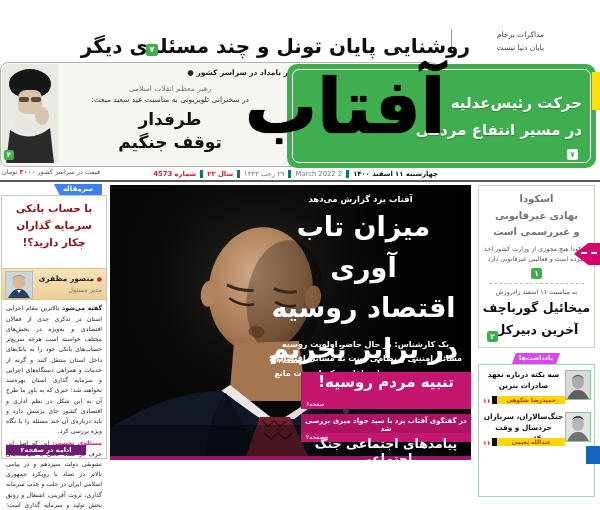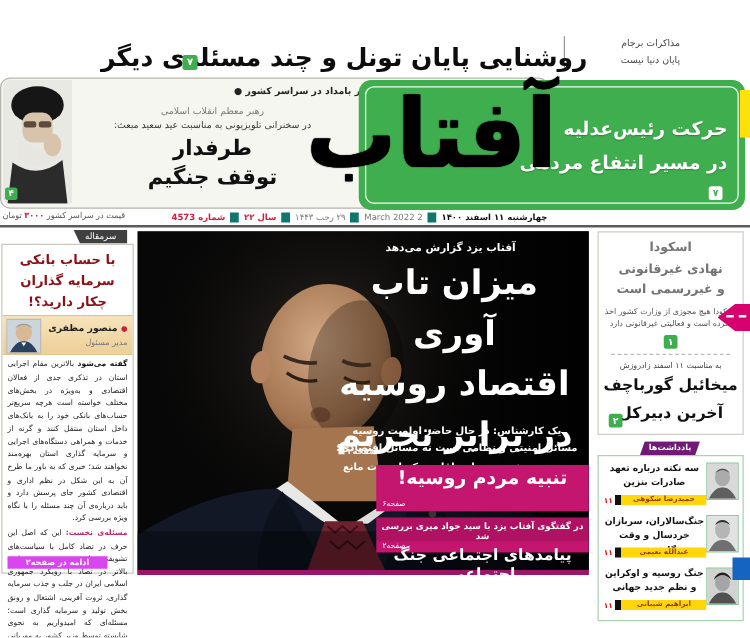--- a/index.html
+++ b/index.html
@@ -28,48 +28,48 @@
   .green-banner::after{content:"";position:absolute;inset:5px;border:1.5px solid rgba(255,255,255,.95);border-radius:7px;}
   .gb-text{position:absolute;left:108px;right:14px;top:26px;text-align:right;color:#fff;font-weight:800;
            font-size:15px;line-height:1.8;text-shadow:0 1px 1px rgba(0,0,0,.25);z-index:2;}
   .gb-badge{position:absolute;right:18px;bottom:8px;width:11px;height:11px;background:#fff;color:#3fae4e;
             font-size:7.5px;line-height:11px;text-align:center;font-weight:bold;border-radius:2px;z-index:2;}
   .yellow-tab{left:592px;top:72px;width:8px;height:38px;background:#ffe10a;}
   .logo{left:255px;top:48px;width:190px;height:122px;z-index:3;text-align:center;
         font-size:72px;line-height:118px;font-weight:900;color:#000;transform:scaleY(1.06);
         text-shadow:0 0 1px #000,1px 0 0 #000;}
   .dateline{top:167px;left:238px;width:200px;height:13px;display:flex;align-items:center;font-size:6.8px;color:#777;}
-  .dateline span{padding-left:4px;margin-left:4px;border-left:7px solid #0f766e;white-space:nowrap;}
+  .dateline span{padding-left:4px;margin-left:4px;border-left:3px solid #0f766e;white-space:nowrap;}
   .dateline span:last-child{border-left:none;}
   .dl-fa{color:#111;font-weight:bold;}
   .dl-red{color:#d02040;font-weight:bold;}
   .price{top:168px;left:2px;font-size:6.5px;color:#555;white-space:nowrap;}
   .price .red{color:#d02040;font-weight:bold;}
   .rule{top:180px;left:0;width:600px;height:2px;background:#5a5a5a;}
 
   
   .editorial{left:0;top:184px;width:108px;height:276px;}
-  .ed-tab{position:absolute;right:6px;top:0;height:11px;padding:0 9px;background:#404040;color:#fff;
-          font-size:7px;line-height:11px;font-weight:normal;clip-path:polygon(0 0,100% 0,100% 100%,12% 100%);}
+  .ed-tab{position:absolute;right:6px;top:0;height:11px;padding:0 9px;background:#3b82f6;color:#fff;
+          font-size:7px;line-height:11px;font-weight:bold;clip-path:polygon(0 0,100% 0,100% 100%,12% 100%);}
   .ed-box{position:absolute;left:1px;top:11px;width:104px;height:262px;border:1px solid #c9c9c0;background:#fff;}
-  .ed-title{font-size:10.5px;font-weight:800;color:#8c1116;text-align:center;line-height:1.6;padding:4px 2px 2px;}
+  .ed-title{font-size:10.5px;font-weight:800;color:#8c1116;text-align:center;line-height:1.6;padding:4px 2px 18px;}
   .ed-author{position:relative;height:30px;background:linear-gradient(#f7e3bb,#edcf97);border-top:1px solid #e0c48c;border-bottom:1px solid #e0c48c;}
   .ed-author-photo{position:absolute;left:3px;top:2px;width:26px;height:26px;border:1px solid #bbb;}
   .ed-author-name{position:absolute;right:4px;top:5px;font-size:7.5px;font-weight:bold;color:#222;}
   .ed-author-name .dot{color:#d02040;font-size:6px;}
   .ed-author-role{position:absolute;right:4px;top:17px;font-size:6.5px;color:#777;}
   .ed-body{padding:3px 4px 0;font-size:6.1px;line-height:1.68;text-align:justify;color:#222;}
   .ed-body p{margin:0 0 2px;}
   .ed-body .lead{font-weight:bold;color:#c2256b;}
   .ed-body .lead.dark{color:#111;}
-  .ed-continue{position:absolute;bottom:3px;left:4px;right:20px;height:10px;background:#d946ef;color:#fff;
+  .ed-continue{position:absolute;bottom:3px;left:4px;right:20px;height:10px;background:#701a75;color:#fff;
                font-size:6.5px;line-height:10px;text-align:center;font-weight:bold;}
 
   
-  .main-photo{left:110px;top:185px;width:361px;height:271px;background:#404040;border-bottom:4px solid #9b1668;}
+  .main-photo{left:110px;top:185px;width:361px;height:271px;background:#be185d;border-bottom:4px solid #9b1668;}
   .main-photo svg{position:absolute;inset:0;}
   .ms-kicker{position:absolute;top:9px;right:10px;left:150px;text-align:center;color:#fff;font-size:8.5px;font-weight:bold;}
   .ms-headline{position:absolute;top:22px;right:4px;left:150px;text-align:center;color:#fff;
                font-size:27px;font-weight:900;line-height:1.5;}
   .ms-sub{position:absolute;top:153px;right:8px;left:158px;text-align:center;color:#fff;font-size:8px;
           font-weight:bold;line-height:1.8;}
   .ms-page{position:absolute;top:172px;left:168px;color:#fff;font-size:6.5px;font-weight:bold;}
   .sub-box{position:absolute;left:191px;width:170px;background:#c4156f;color:#fff;}
   .sub1{top:187px;height:37px;}
   .sub2{top:229px;height:28px;}
@@ -82,21 +82,21 @@
   
   .right-col{left:478px;top:185px;width:119px;height:275px;}
   .rc-box1{position:absolute;left:0;top:0;width:117px;height:163px;border:1px solid #cfcfc6;background:#fff;padding-top:5px;box-sizing:border-box;}
   .rc-t1{font-size:10px;font-weight:900;color:#737373;text-align:center;line-height:1.65;}
   .rc-sub{font-size:6.4px;color:#555;text-align:center;line-height:1.7;margin:3px 4px 0;}
   .rc-badge1{display:block;margin:3px auto 0;width:11px;height:11px;font-size:7.5px;line-height:11px;border-radius:2px;}
   .rc-div{border-top:1px dashed #bbb;margin:4px 10px;}
   .rc-k2{font-size:6.4px;color:#444;text-align:center;}
   .rc-t2{font-size:12.5px;font-weight:900;color:#111;text-align:center;line-height:1.7;margin-top:1px;}
   .rc-badge2{position:absolute;left:8px;bottom:5px;width:11px;height:11px;font-size:7.5px;line-height:11px;border-radius:2px;}
-  .notes-tab{position:absolute;left:34px;top:168px;width:48px;height:11px;background:#701a75;color:#fff;
+  .notes-tab{position:absolute;left:34px;top:168px;width:48px;height:11px;background:#d946ef;color:#fff;
              font-size:6.5px;line-height:11px;text-align:center;font-weight:bold;clip-path:polygon(8% 0,100% 0,92% 100%,0 100%);}
   .notes-box{position:absolute;left:0;top:179px;width:117px;height:133px;border:1px solid #a9d4b1;background:#fff;box-sizing:border-box;padding:1px;}
   .note{position:relative;height:42px;}
   .note-photo{position:absolute;right:2px;top:4px;width:24px;height:28px;border:1px solid #8cc79a;}
   .note-title{position:absolute;right:28px;left:2px;top:3px;font-size:7.3px;font-weight:800;color:#111;
               text-align:center;line-height:1.55;}
   .note-striprow{position:absolute;bottom:4px;right:28px;left:3px;height:8px;display:flex;direction:ltr;align-items:center;}
   .note-page{font-size:6px;color:#d11;font-weight:bold;margin-right:2px;}
   .note-cap{width:5px;height:8px;background:#111;}
   .note-strip{flex:1;background:#ffd60a;height:8px;font-size:5.8px;font-weight:bold;color:#a03a00;
@@ -307,33 +307,19 @@
           <path d="M6 7 Q12 2 18 7 Q16 3 12 3 Q8 3 6 7 Z" fill="#333"></path>
             <path d="M1 28 Q6 18 12 19 Q18 18 23 28 Z" fill="#707070"></path>
         </svg>
         <div class="note-title">جنگ‌سالاران، سربازان خردسال و وقت گل‌نسترن</div>
         <div class="note-striprow">
           <span class="note-page">۱۱</span>
           <span class="note-cap"></span>
           <span class="note-strip">عبدالله نعیمی</span>
         </div>
       </div>
-      <div class="note">
-        <svg class="note-photo" width="24" height="28" viewBox="0 0 24 28">
-          <rect width="24" height="28" fill="#d2d2d2"></rect>
-            <ellipse cx="12" cy="11" rx="6" ry="7" fill="#a5a5a5"></ellipse>
-          <path d="M5 9 Q12 1 19 9 Q17 3 12 3 Q7 3 5 9 Z" fill="#1f1f1f"></path>
-            <path d="M1 28 Q6 18 12 19 Q18 18 23 28 Z" fill="#515151"></path>
-        </svg>
-        <div class="note-title">جنگ روسیه و اوکراین و نظم جدید جهانی</div>
-        <div class="note-striprow">
-          <span class="note-page">۱۱</span>
-          <span class="note-cap"></span>
-          <span class="note-strip">ابراهیم شیبانی</span>
-        </div>
-      </div>
     </div>
   </div>
 
   <div class="abs pink-arrow"></div>
   <div class="abs blue-tab"></div>
 
 </div>
 
 </body></html>

